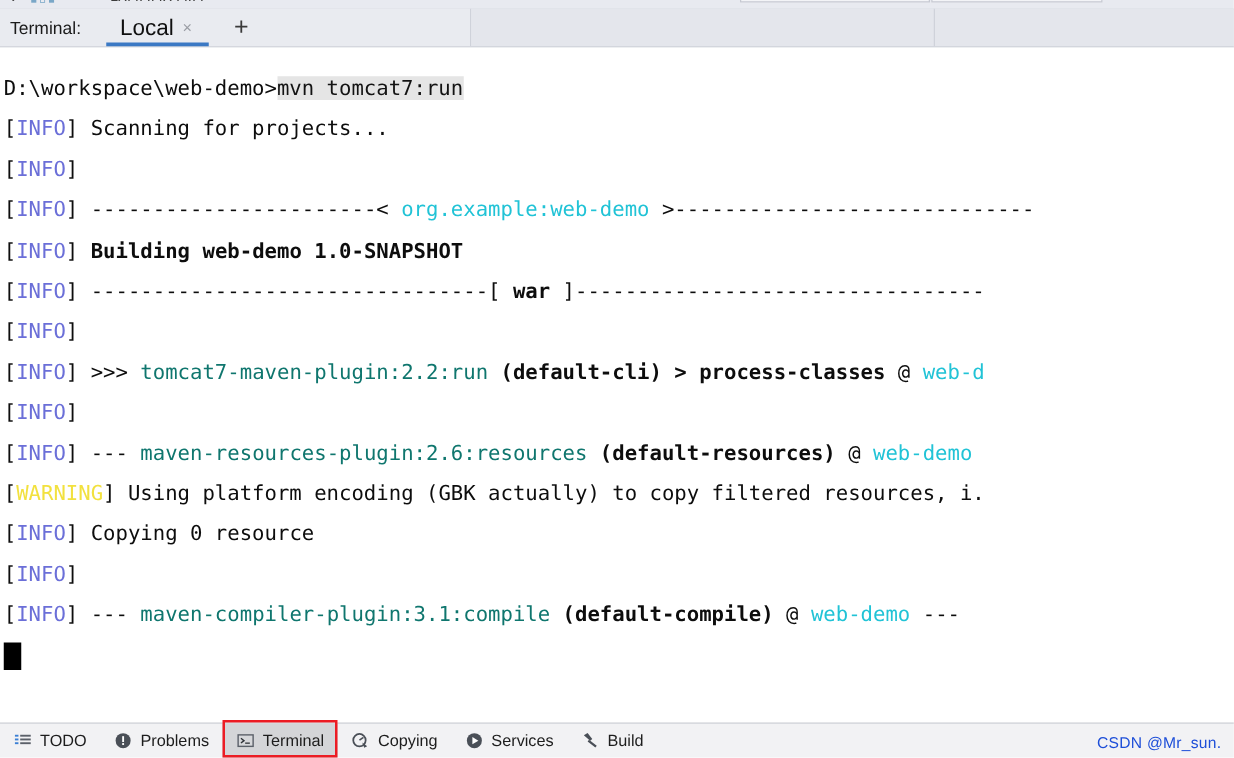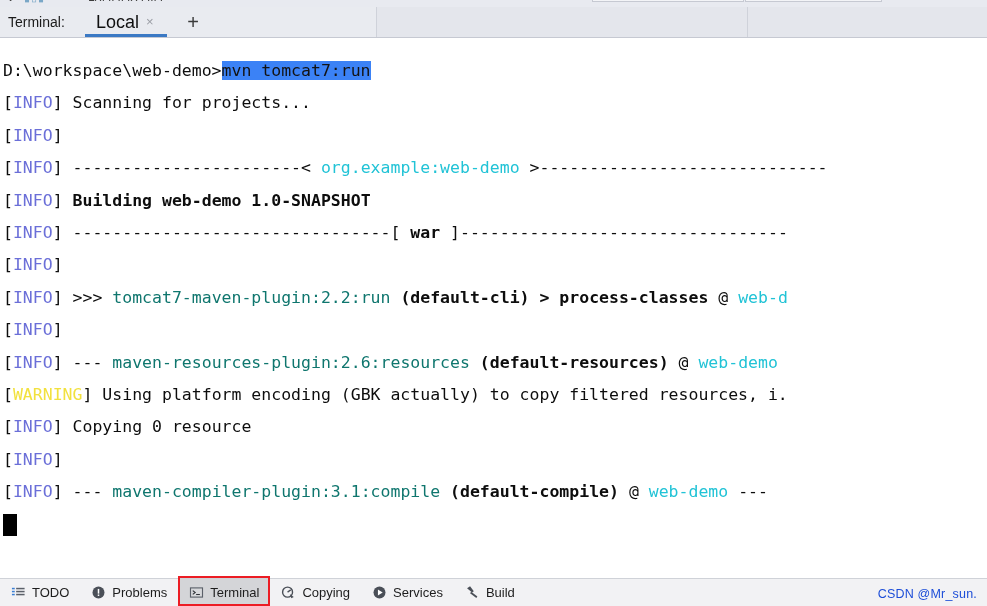--- a/index.html
+++ b/index.html
@@ -138,21 +138,21 @@
     height: 32.4px;
   }
   .c-info    { color: #6b6fd8; }
   .c-warn    { color: #f2e13e; }
   .c-cyan    { color: #21c3d6; }
   .c-green   { color: #0f766e; }
   .c-black   { color: #0d0d0d; }
   .c-bold    { font-weight: bold; color: #0d0d0d; }
   .c-dash    { color: #0d0d0d; }
   .hl-cmd {
-    background: #3b82f6;
+    background: #e5e5e5;
     color: #131313;
   }
   .cursor-line {
     padding-left: 3px;
     height: 26px;
   }
   .cursor-block {
     display: inline-block;
     width: 14px;
     height: 22px;

